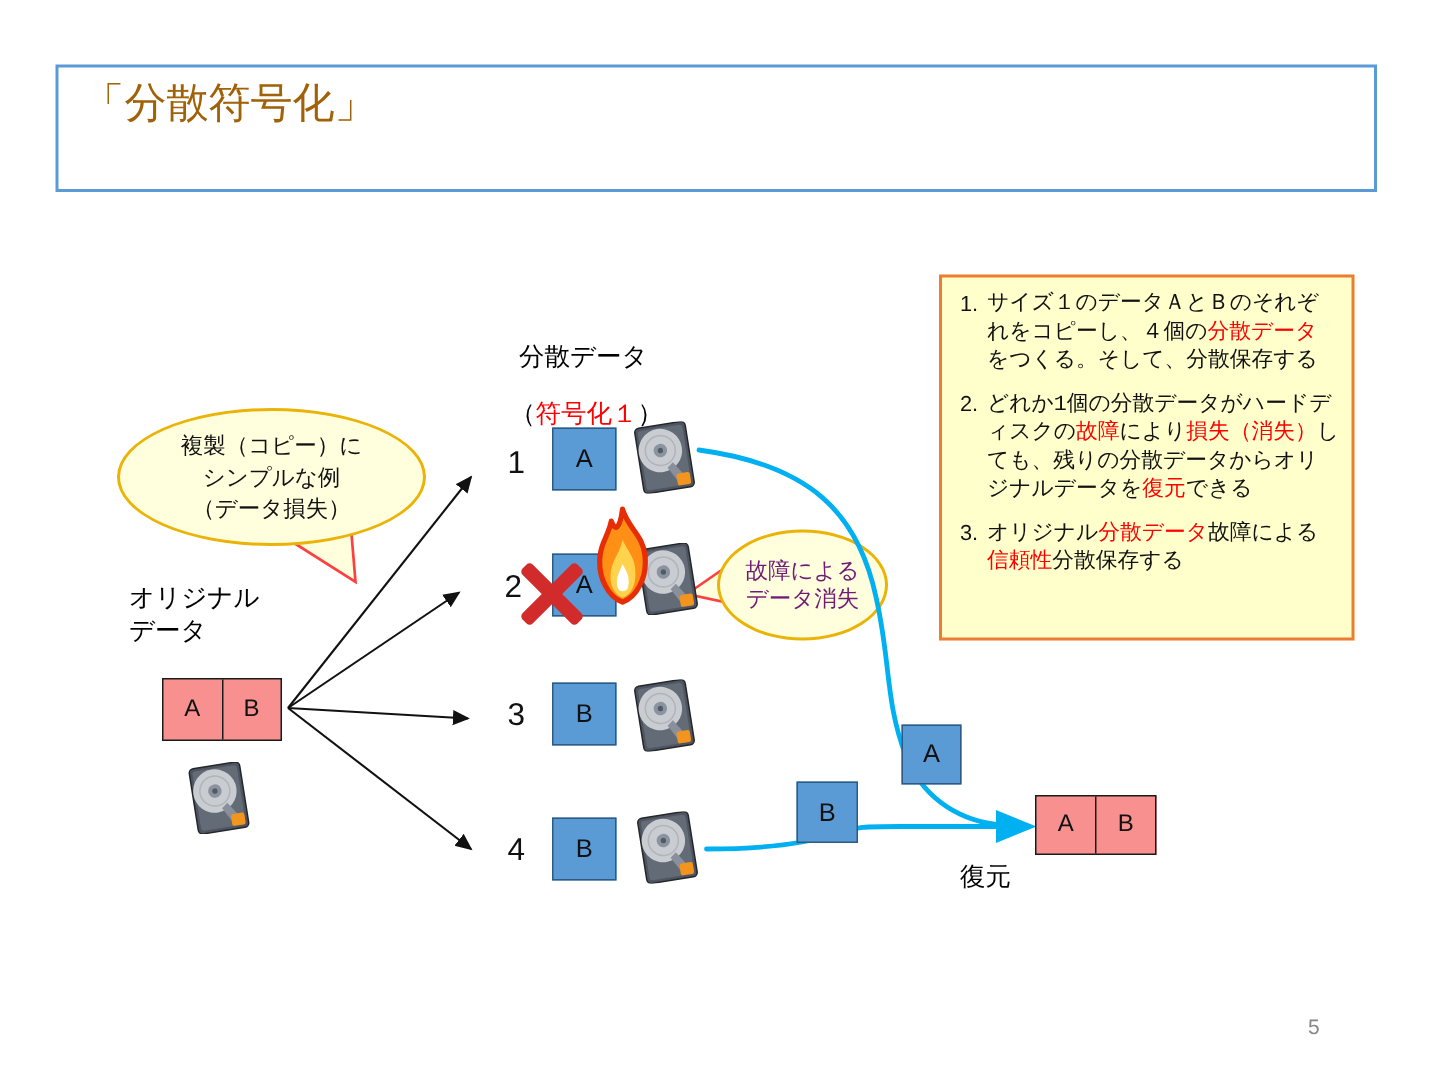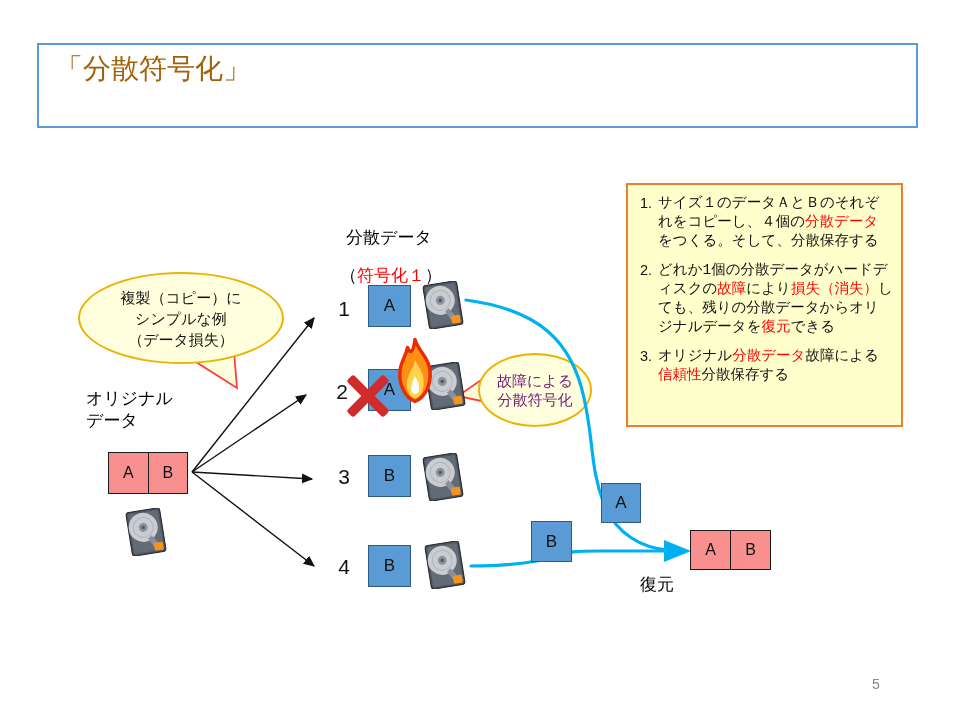--- a/index.html
+++ b/index.html
@@ -72,21 +72,21 @@
   <polygon points="484,378 458,396 486,402" fill="#FFFFDE" stroke="#FF4040" stroke-width="1.8"></polygon>
 </svg>
 
 <div class="abs bubble bubble1">
   <div>複製（コピー）に</div>
   <div>シンプルな例</div>
   <div>（データ損失）</div>
 </div>
 <div class="abs bubble bubble2">
   <div>故障による</div>
-  <div>分散符号化</div>
+  <div>データ消失</div>
 </div>
 
 <svg class="abs overlay z3">
   <g fill="none" stroke="#00B0F0" stroke-width="3.2" stroke-linecap="round">
     <path d="M466,300 C540,310 572,342 584,398 C594,442 590,468 604,504 C616,534 642,548 668,550"></path>
     <path d="M471,566 C512,566 538,562 557,556 C570,551 578,551 600,551 L668,551"></path>
   </g>
   <polygon points="664,540 691,551 664,562" fill="#00B0F0"></polygon>
 </svg>
 

